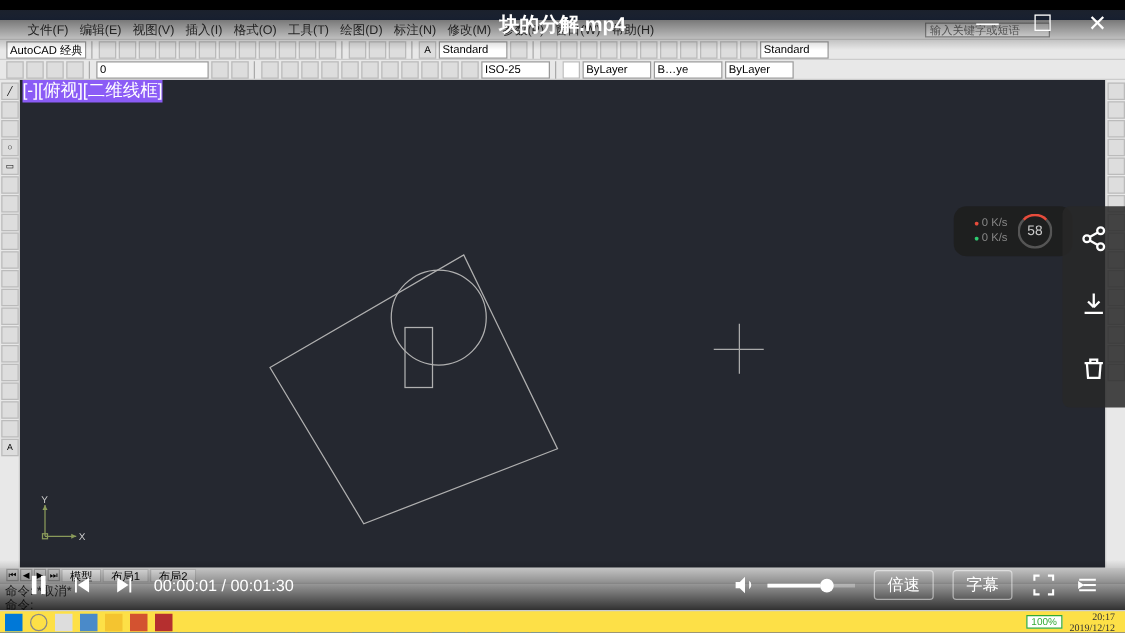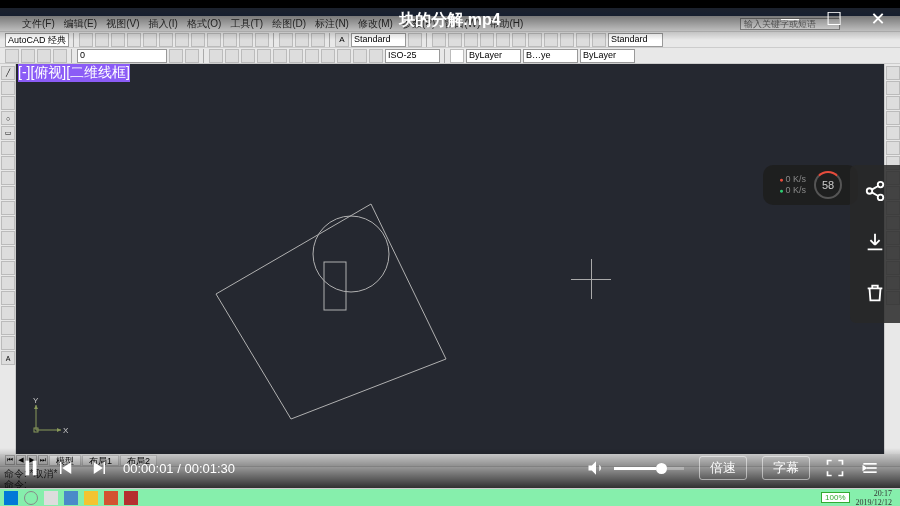--- a/index.html
+++ b/index.html
@@ -44,21 +44,21 @@
 .tab-btn { padding: 0 6px; background: #f5f5f5; border: 1px solid #ccc; height: 11px; line-height: 11px; cursor: pointer; }
 .tab-btn.active { background: #fff; }
 .tab-nav { width: 10px; height: 10px; background: #ddd; border: 1px solid #aaa; font-size: 7px; text-align: center; }
 
 .cad-cmdline { height: 24px; background: #f5f5f5; border-top: 1px solid #ccc; font-size: 10px; padding: 1px 4px; color: #333; }
 .cad-cmdline div { line-height: 11px; }
 
 .cad-status { height: 18px; background: #e8e8e8; border-top: 1px solid #ccc; display: flex; align-items: center; font-size: 9px; padding: 0 4px; gap: 2px; }
 .status-btn { padding: 0 4px; height: 14px; line-height: 14px; background: #4a8ac9; color: #fff; border: 1px solid #3a7ab9; font-size: 8px; }
 
-.taskbar { position: absolute; bottom: 0; left: 0; right: 0; height: 18px; background: #86efac; border-top: 1px solid #ccc; display: flex; align-items: center; padding: 0 4px; gap: 6px; font-size: 10px; }
+.taskbar { position: absolute; bottom: 0; left: 0; right: 0; height: 18px; background: #fde047; border-top: 1px solid #ccc; display: flex; align-items: center; padding: 0 4px; gap: 6px; font-size: 10px; }
 .tb-app { width: 14px; height: 14px; }
 .clock-area { margin-left: auto; text-align: right; font-size: 8px; color: #333; line-height: 9px; padding-right: 4px; font-family: Liberation Serif, serif; }
 
 
 .video-controls { position: absolute; bottom: 18px; left: 0; right: 0; height: 40px; background: linear-gradient(to top, rgba(0,0,0,0.8), rgba(0,0,0,0)); display: flex; align-items: center; padding: 0 20px; gap: 15px; z-index: 100; }
 .vc-btn { color: #fff; cursor: pointer; display: flex; align-items: center; }
 .vc-time { color: #fff; font-size: 13px; }
 .vc-spacer { flex: 1; }
 .vc-volume { display: flex; align-items: center; gap: 8px; }
 .vc-volume-bar { width: 70px; height: 3px; background: rgba(255,255,255,0.3); position: relative; }

